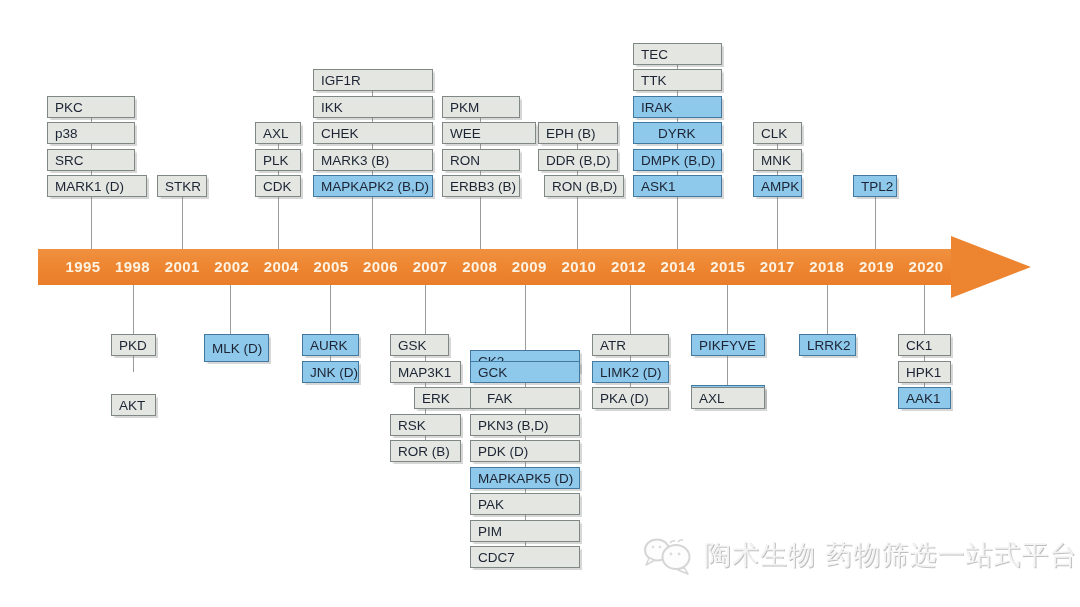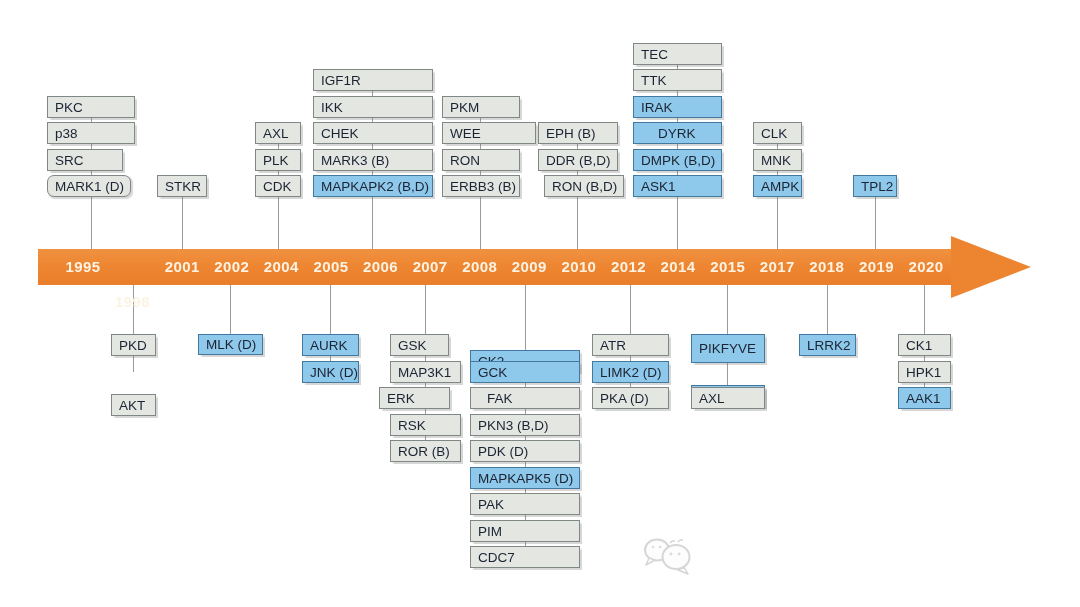--- a/index.html
+++ b/index.html
@@ -42,21 +42,21 @@
   #wm-logo{flex:0 0 auto;}
 </style>
 </head>
 <body>
 
 <div id="canvas">
   <div id="band"></div>
   <div id="arrowhead"></div>
   <div id="years">
       <div class="year" style="left: 55px;">1995</div>
-      <div class="year" style="left: 104.59px; margin-top: 35px;">1998</div>
+      <div class="year" style="left: 104.59px;">1998</div>
       <div class="year" style="left: 154.18px;">2001</div>
       <div class="year" style="left: 203.77px;">2002</div>
       <div class="year" style="left: 253.36px;">2004</div>
       <div class="year" style="left: 302.95px;">2005</div>
       <div class="year" style="left: 352.54px;">2006</div>
       <div class="year" style="left: 402.13px;">2007</div>
       <div class="year" style="left: 451.72px;">2008</div>
       <div class="year" style="left: 501.31px;">2009</div>
       <div class="year" style="left: 550.9px;">2010</div>
       <div class="year" style="left: 600.49px;">2012</div>
@@ -64,22 +64,22 @@
       <div class="year" style="left: 699.67px;">2015</div>
       <div class="year" style="left: 749.26px;">2017</div>
       <div class="year" style="left: 798.85px;">2018</div>
       <div class="year" style="left: 848.44px;">2019</div>
       <div class="year" style="left: 898.03px;">2020</div>
     </div>
   <div id="columns">
       <div class="stem" style="left: 90.5px; top: 106.5px; height: 142.5px;"></div>
       <div class="kbox" style="left: 47px; top: 96px; width: 88px; height: 22px;">PKC</div>
       <div class="kbox" style="left: 47px; top: 122px; width: 88px; height: 22px;">p38</div>
-      <div class="kbox" style="left: 47px; top: 149px; width: 76px; height: 22px;">SRC</div>
-      <div class="kbox" style="left: 47px; top: 175px; width: 84px; height: 22px; border-radius: 7px;">MARK1 (D)</div>
+      <div class="kbox" style="left: 47px; top: 149px; width: 88px; height: 22px;">SRC</div>
+      <div class="kbox" style="left: 47px; top: 175px; width: 100px; height: 22px;">MARK1 (D)</div>
       <div class="stem" style="left: 181.68px; top: 186px; height: 63px;"></div>
       <div class="kbox" style="left: 157px; top: 175px; width: 50px; height: 22px;">STKR</div>
       <div class="stem" style="left: 277.86px; top: 133px; height: 116px;"></div>
       <div class="kbox" style="left: 255px; top: 122px; width: 46px; height: 22px;">AXL</div>
       <div class="kbox" style="left: 255px; top: 149px; width: 46px; height: 22px;">PLK</div>
       <div class="kbox" style="left: 255px; top: 175px; width: 46px; height: 22px;">CDK</div>
       <div class="stem" style="left: 372.04px; top: 80px; height: 169px;"></div>
       <div class="kbox" style="left: 313px; top: 69px; width: 120px; height: 22px;">IGF1R</div>
       <div class="kbox" style="left: 313px; top: 96px; width: 120px; height: 22px;">IKK</div>
       <div class="kbox" style="left: 313px; top: 122px; width: 120px; height: 22px;">CHEK</div>
@@ -104,46 +104,46 @@
       <div class="stem" style="left: 776.76px; top: 133px; height: 116px;"></div>
       <div class="kbox" style="left: 753px; top: 122px; width: 49px; height: 22px;">CLK</div>
       <div class="kbox" style="left: 753px; top: 149px; width: 49px; height: 22px;">MNK</div>
       <div class="kbox blue" style="left: 753px; top: 175px; width: 49px; height: 22px;">AMPK</div>
       <div class="stem" style="left: 874.94px; top: 186px; height: 63px;"></div>
       <div class="kbox blue" style="left: 853px; top: 175px; width: 44px; height: 22px;">TPL2</div>
       <div class="stem" style="left: 133.09px; top: 285px; height: 86.5px;"></div>
       <div class="kbox" style="left: 111px; top: 334px; width: 45px; height: 22px;">PKD</div>
       <div class="kbox" style="left: 111px; top: 361px; width: 45px; height: 22px; margin-top: 33px;">AKT</div>
       <div class="stem" style="left: 230.27px; top: 285px; height: 60px;"></div>
-      <div class="kbox blue" style="left: 198px; top: 334px; width: 65px; height: 21px;">MLK (D)</div>
+      <div class="kbox blue" style="left: 204px; top: 334px; width: 65px; height: 28px;">MLK (D)</div>
       <div class="stem" style="left: 330.45px; top: 285px; height: 86.5px;"></div>
       <div class="kbox blue" style="left: 302px; top: 334px; width: 57px; height: 22px;">AURK</div>
       <div class="kbox blue" style="left: 302px; top: 361px; width: 57px; height: 22px;">JNK (D)</div>
       <div class="stem" style="left: 424.63px; top: 285px; height: 166px;"></div>
       <div class="kbox" style="left: 390px; top: 334px; width: 59px; height: 22px;">GSK</div>
       <div class="kbox" style="left: 390px; top: 361px; width: 71px; height: 22px;">MAP3K1</div>
-      <div class="kbox" style="left: 379px; top: 387px; width: 71px; height: 22px;">ERK</div>
+      <div class="kbox" style="left: 414px; top: 387px; width: 58px; height: 22px;">ERK</div>
       <div class="kbox" style="left: 390px; top: 414px; width: 71px; height: 22px;">RSK</div>
       <div class="kbox" style="left: 390px; top: 440px; width: 71px; height: 22px;">ROR (B)</div>
       <div class="stem" style="left: 524.81px; top: 285px; height: 272px;"></div>
       <div class="kbox blue" style="left: 470px; top: 350px; width: 110px; height: 22px;">CK2</div>
       <div class="kbox blue" style="left: 470px; top: 361px; width: 110px; height: 22px;">GCK</div>
       <div class="kbox" style="left: 470px; top: 387px; width: 110px; height: 22px; padding-left: 16px;">FAK</div>
       <div class="kbox" style="left: 470px; top: 414px; width: 110px; height: 22px;">PKN3 (B,D)</div>
       <div class="kbox" style="left: 470px; top: 440px; width: 110px; height: 22px;">PDK (D)</div>
       <div class="kbox blue" style="left: 470px; top: 467px; width: 110px; height: 22px;">MAPKAPK5 (D)</div>
       <div class="kbox" style="left: 470px; top: 493px; width: 110px; height: 22px;">PAK</div>
       <div class="kbox" style="left: 470px; top: 520px; width: 110px; height: 22px;">PIM</div>
       <div class="kbox" style="left: 470px; top: 546px; width: 110px; height: 22px;">CDC7</div>
       <div class="stem" style="left: 629.99px; top: 285px; height: 113px;"></div>
       <div class="kbox" style="left: 592px; top: 334px; width: 77px; height: 22px;">ATR</div>
       <div class="kbox blue" style="left: 592px; top: 361px; width: 77px; height: 22px;">LIMK2 (D)</div>
       <div class="kbox" style="left: 592px; top: 387px; width: 77px; height: 22px;">PKA (D)</div>
       <div class="stem" style="left: 727.17px; top: 285px; height: 113px;"></div>
-      <div class="kbox blue" style="left: 691px; top: 334px; width: 74px; height: 29px;">PIKFYVE</div>
+      <div class="kbox blue" style="left: 691px; top: 334px; width: 74px; height: 22px;">PIKFYVE</div>
       <div class="kbox blue" style="left: 691px; top: 361px; width: 74px; height: 22px; margin-top: 24px;">RIPK1</div>
       <div class="kbox" style="left: 691px; top: 387px; width: 74px; height: 22px;">AXL</div>
       <div class="stem" style="left: 827.35px; top: 285px; height: 60px;"></div>
       <div class="kbox blue" style="left: 799px; top: 334px; width: 57px; height: 22px;">LRRK2</div>
       <div class="stem" style="left: 923.53px; top: 285px; height: 113px;"></div>
       <div class="kbox" style="left: 898px; top: 334px; width: 53px; height: 22px;">CK1</div>
       <div class="kbox" style="left: 898px; top: 361px; width: 53px; height: 22px;">HPK1</div>
       <div class="kbox blue" style="left: 898px; top: 387px; width: 53px; height: 22px;">AAK1</div>
     </div>
   <div id="watermark">
@@ -152,14 +152,15 @@
       <path d="M9 28 L6 35 L15 30 Z" fill="#fdfdfd" stroke="#d6d6d6" stroke-width="1.5" stroke-linejoin="round"></path>
       <circle cx="13" cy="17" r="1.3" fill="#dcdcdc"></circle>
       <circle cx="20" cy="17" r="1.3" fill="#dcdcdc"></circle>
       <ellipse cx="36" cy="27" rx="13.5" ry="12" stroke="#d6d6d6" stroke-width="2" fill="#fdfdfd"></ellipse>
       <path d="M44 37 L48 44 L38 40 Z" fill="#fdfdfd" stroke="#d6d6d6" stroke-width="1.5" stroke-linejoin="round"></path>
       <circle cx="31" cy="24" r="1.4" fill="#dcdcdc"></circle>
       <circle cx="39" cy="24" r="1.4" fill="#dcdcdc"></circle>
       <path d="M30 13 q2 -3 5 -2" stroke="#d6d6d6" stroke-width="1.5" fill="none"></path>
       <path d="M38 12 q2 -3 5 -2" stroke="#d6d6d6" stroke-width="1.5" fill="none"></path>
     </svg>
+    <span id="wm-text">陶术生物 药物筛选一站式平台</span>
   </div>
 </div>
 
 </body></html>

